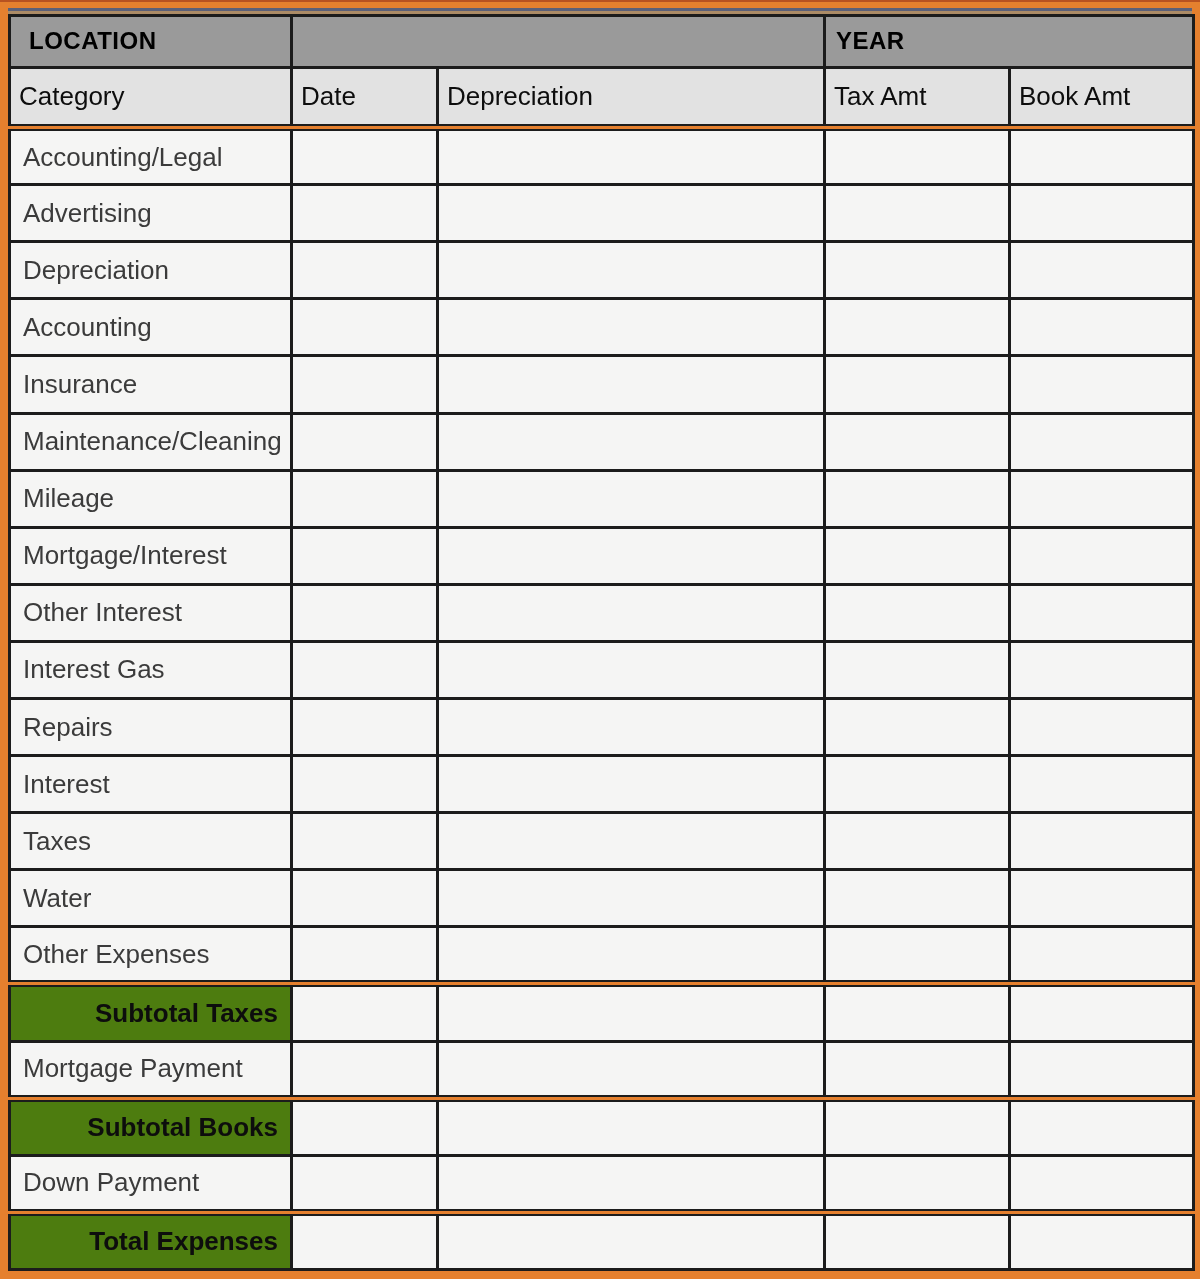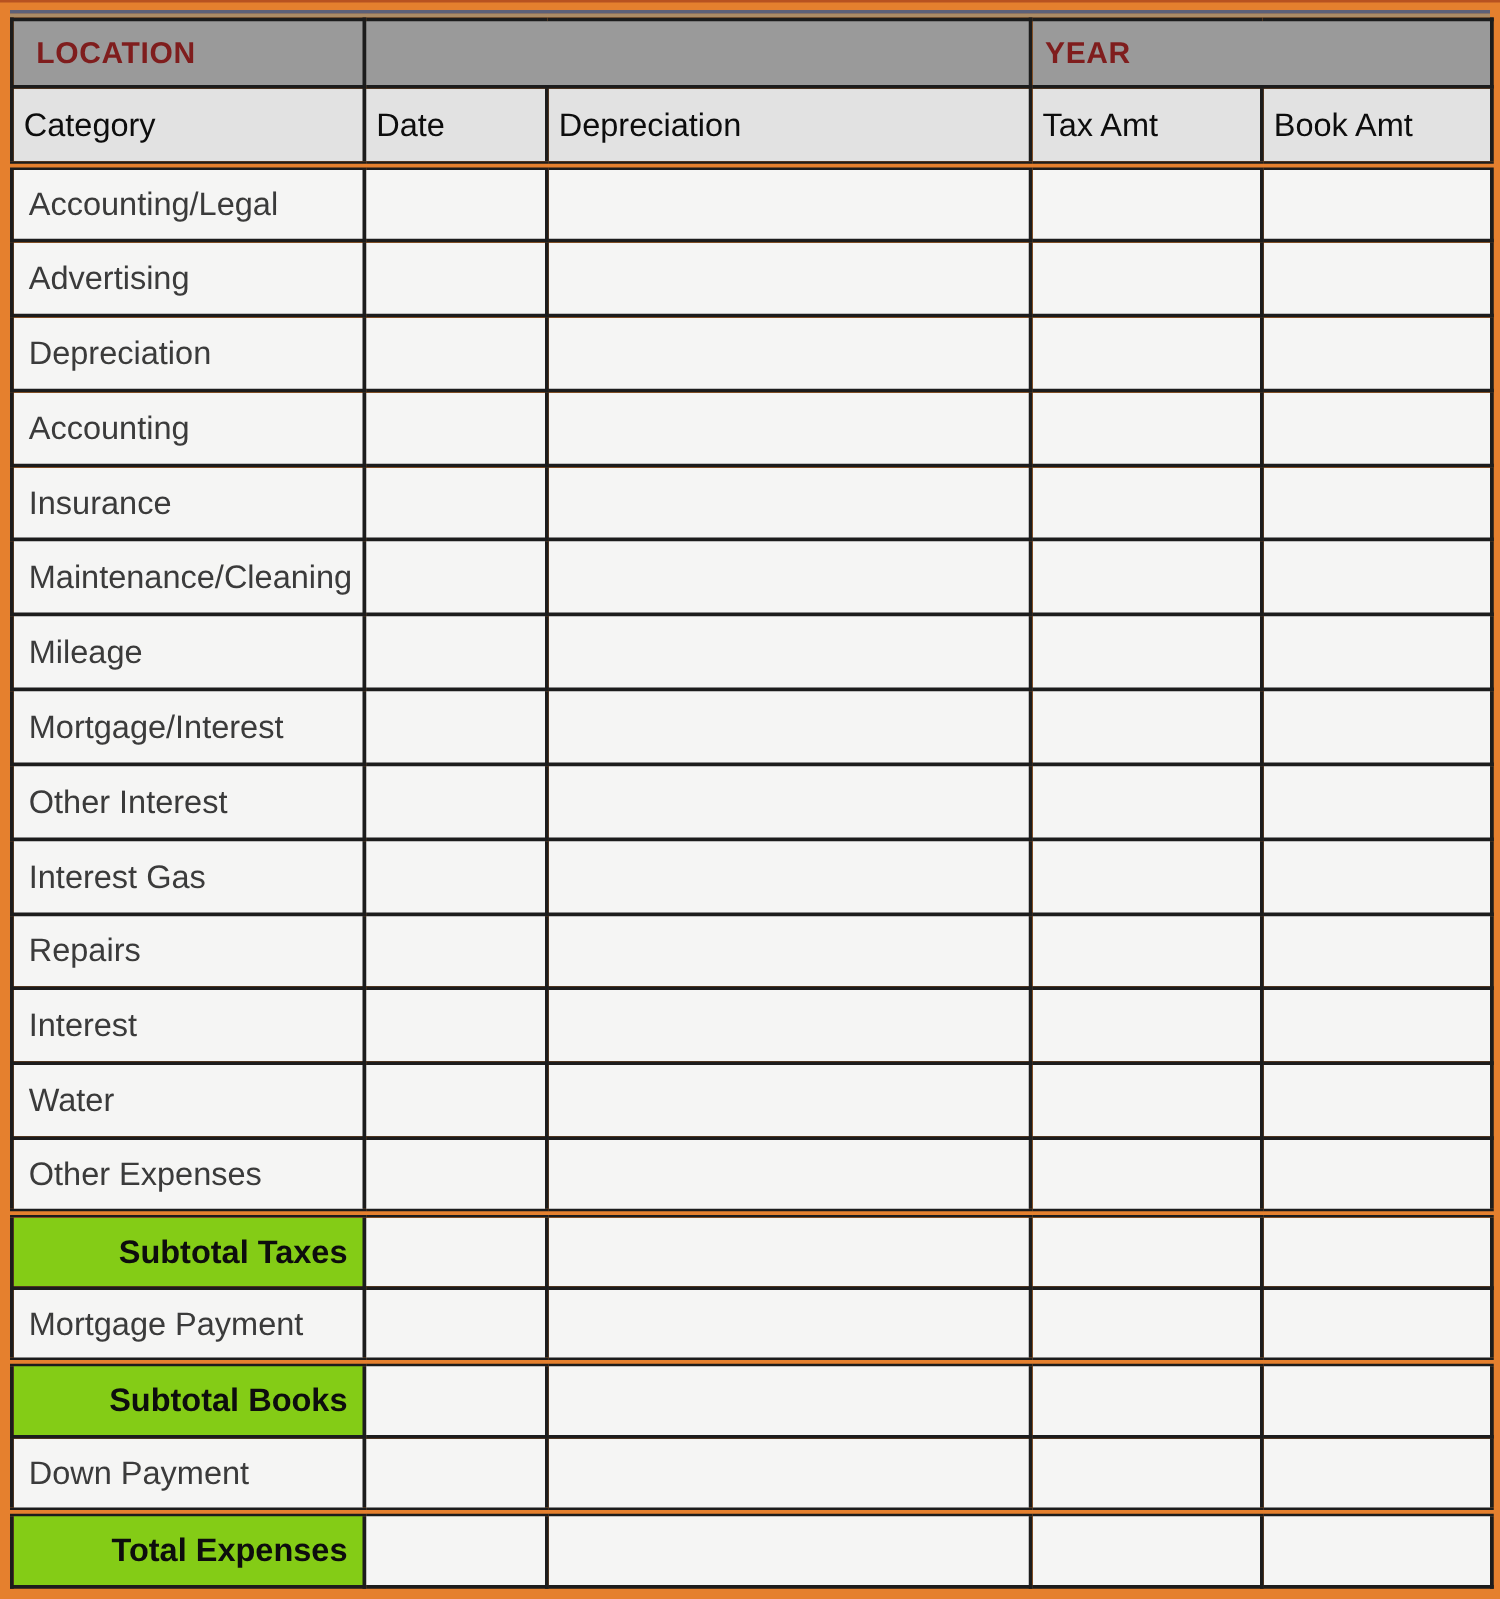--- a/index.html
+++ b/index.html
@@ -41,21 +41,21 @@
   td, th {
     border: 3px solid #1c1c1c;
     overflow: hidden;
     white-space: nowrap;
     vertical-align: middle;
   }
 
   
   tr.topbar td {
     background: #9a9a9a;
-    color: #7f1d1d;
+    color: #000000;
     font-weight: bold;
     font-size: 24px;
     letter-spacing: 0.5px;
     height: 46px;
     padding: 0 0 0 10px;
   }
   tr.topbar td.loc { padding-left: 18px; }
 
   
   tr.colhead th {
@@ -70,21 +70,21 @@
 
   
   tr.row { height: 54px; }
   tr.row td {
     background: #f5f5f4;
     color: #3b3b3b;
     font-size: 26px;
     padding: 0 10px 0 12px;
   }
   tr.row td.subtotal {
-    background: #84cc16;
+    background: #4d7c0f;
     color: #0d0d0d;
     font-weight: bold;
     text-align: right;
     padding-right: 12px;
   }
   
   tr.dbl td { border-top: 7px double #1c1c1c; }
 </style>
 </head>
 <body>
@@ -193,20 +193,27 @@
         <td></td>
       </tr>
       <tr class="row">
         <td class="cat">Interest</td>
         <td></td>
         <td></td>
         <td></td>
         <td></td>
       </tr>
       <tr class="row">
+        <td class="cat">Taxes</td>
+        <td></td>
+        <td></td>
+        <td></td>
+        <td></td>
+      </tr>
+      <tr class="row">
         <td class="cat">Water</td>
         <td></td>
         <td></td>
         <td></td>
         <td></td>
       </tr>
       <tr class="row">
         <td class="cat">Other Expenses</td>
         <td></td>
         <td></td>

